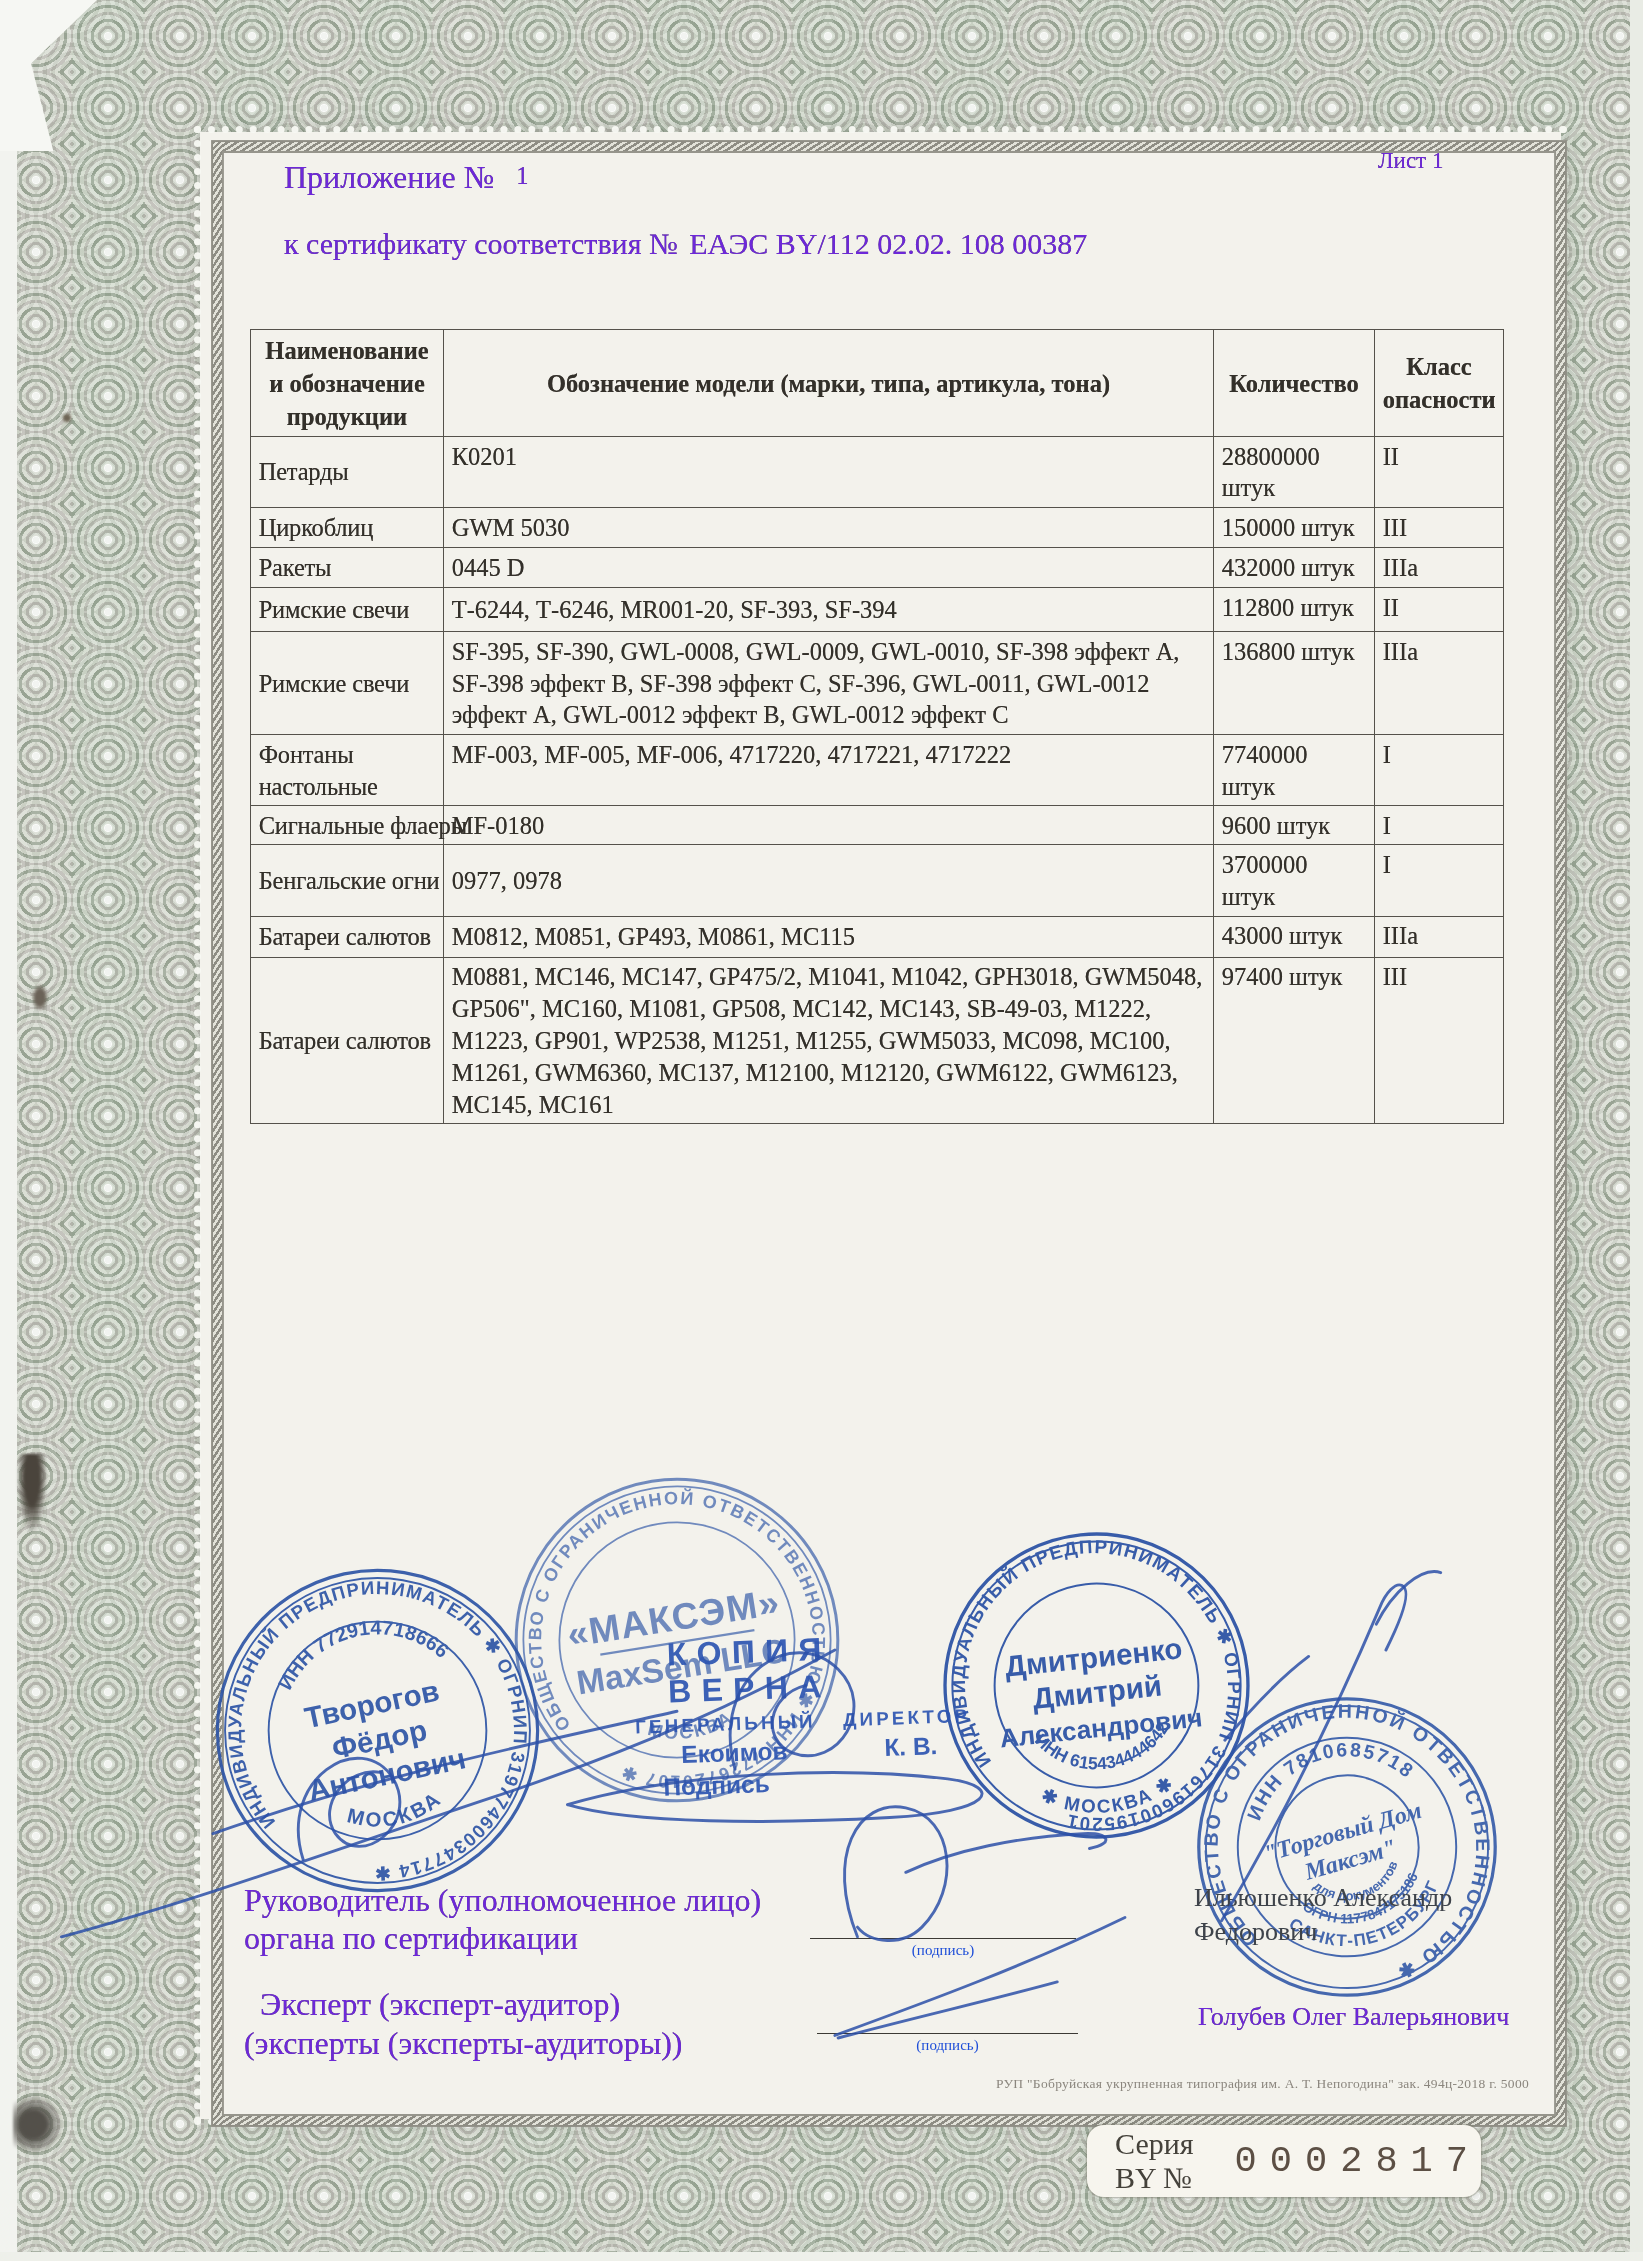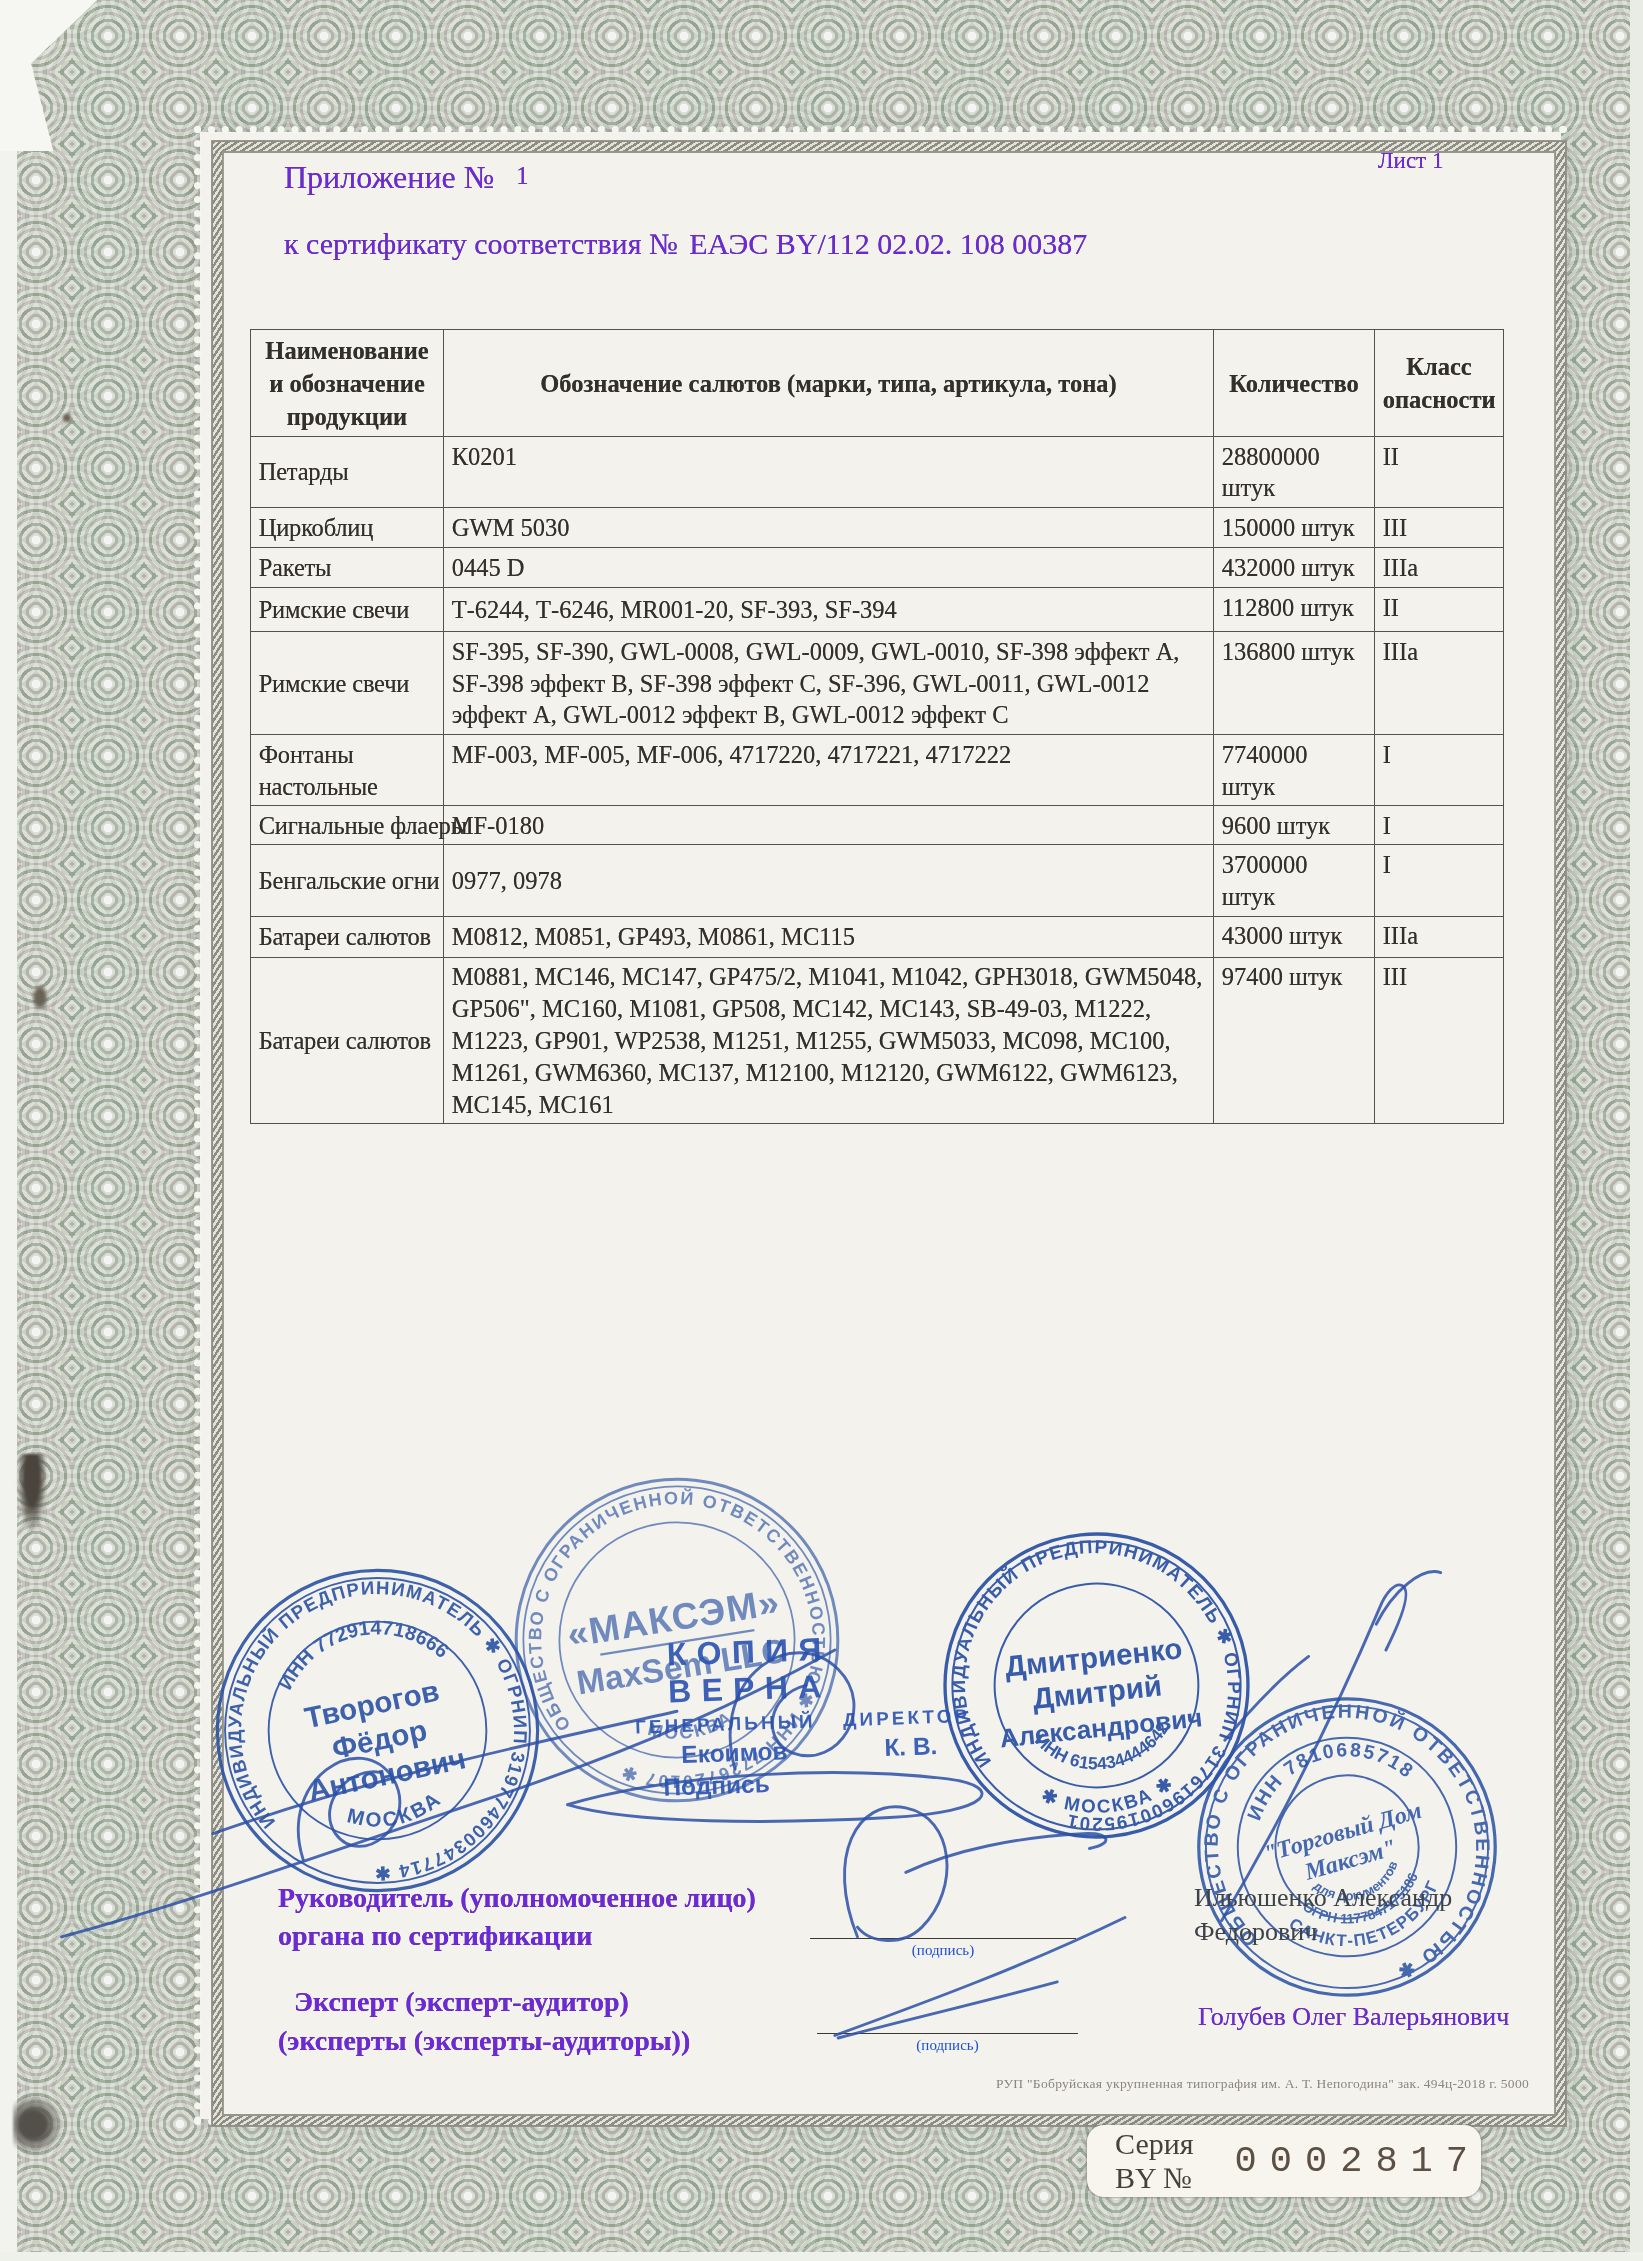--- a/index.html
+++ b/index.html
@@ -40,21 +40,21 @@
   table.tbl td,table.tbl th{border:1.9px solid #55524b;padding:3.9px 7.7px 2.6px 7.7px;
       font-size:24.5px;line-height:1.3;color:#33302a;text-shadow:0 0 0.4px rgba(45,40,34,.7);
       font-weight:normal;overflow:visible;}
   table.tbl th{text-align:center;vertical-align:middle;font-weight:bold;line-height:1.35;}
   td.c-prod{vertical-align:middle;font-size:22px;letter-spacing:-0.2px;}
   td.c-prod.nowrap{white-space:nowrap;}
   td.c-mod{vertical-align:middle;}
   td.c-mod.top{vertical-align:top;}
   td.c-qty,td.c-cls{vertical-align:top;}
   
-  .role{font-size:28px;font-weight:bold;line-height:1.0;margin-left:34px;}
+  .role{font-size:32px;font-weight:normal;line-height:1.0;}
   .sigline{border-top:1.9px solid #3c3a35;text-align:center;}
   .sigline .cap{font-size:15px;color:#1d4ed8;display:inline-block;padding-top:2.6px;}
   .name-print{font-size:26px;}
   .overlay-name{font-size:26px;line-height:1.3;color:#3e434a;z-index:25;}
   .printer-note{font-size:13.5px;color:#8b867e;letter-spacing:0.3px;white-space:nowrap;}
   .serial-box{left:1087px;top:2125px;width:394px;height:72px;background:#f7f5ee;border-radius:17px;
       box-shadow:0 0 0 1.3px rgba(125,125,112,.35), 0 0 9px rgba(90,95,85,.3);
       display:flex;align-items:center;z-index:10;}
   .serial-box .lbl{font-size:30px;color:#45423b;margin-left:28px;}
   .serial-box .num{font-family:"Liberation Mono",monospace;font-size:37px;letter-spacing:13px;
@@ -113,21 +113,21 @@
   <table class="tbl abs" style="left:250px;top:329px;">
     <colgroup>
         <col style="width:193px">
         <col style="width:770px">
         <col style="width:161px">
         <col style="width:129px">
       </colgroup>
     <tbody>
         <tr style="height:95px">
       <th>Наименование и обозначение продукции</th>
-      <th>Обозначение салютов (марки, типа, артикула, тона)</th>
+      <th>Обозначение модели (марки, типа, артикула, тона)</th>
       <th>Количество</th>
       <th>Класс опасности</th>
     </tr>
     <tr style="height:70px">
       <td class="c-prod nowrap">Петарды</td>
       <td class="c-mod top">К0201</td>
       <td class="c-qty">28800000 штук</td>
       <td class="c-cls">II</td>
     </tr>
     <tr style="height:40px">

